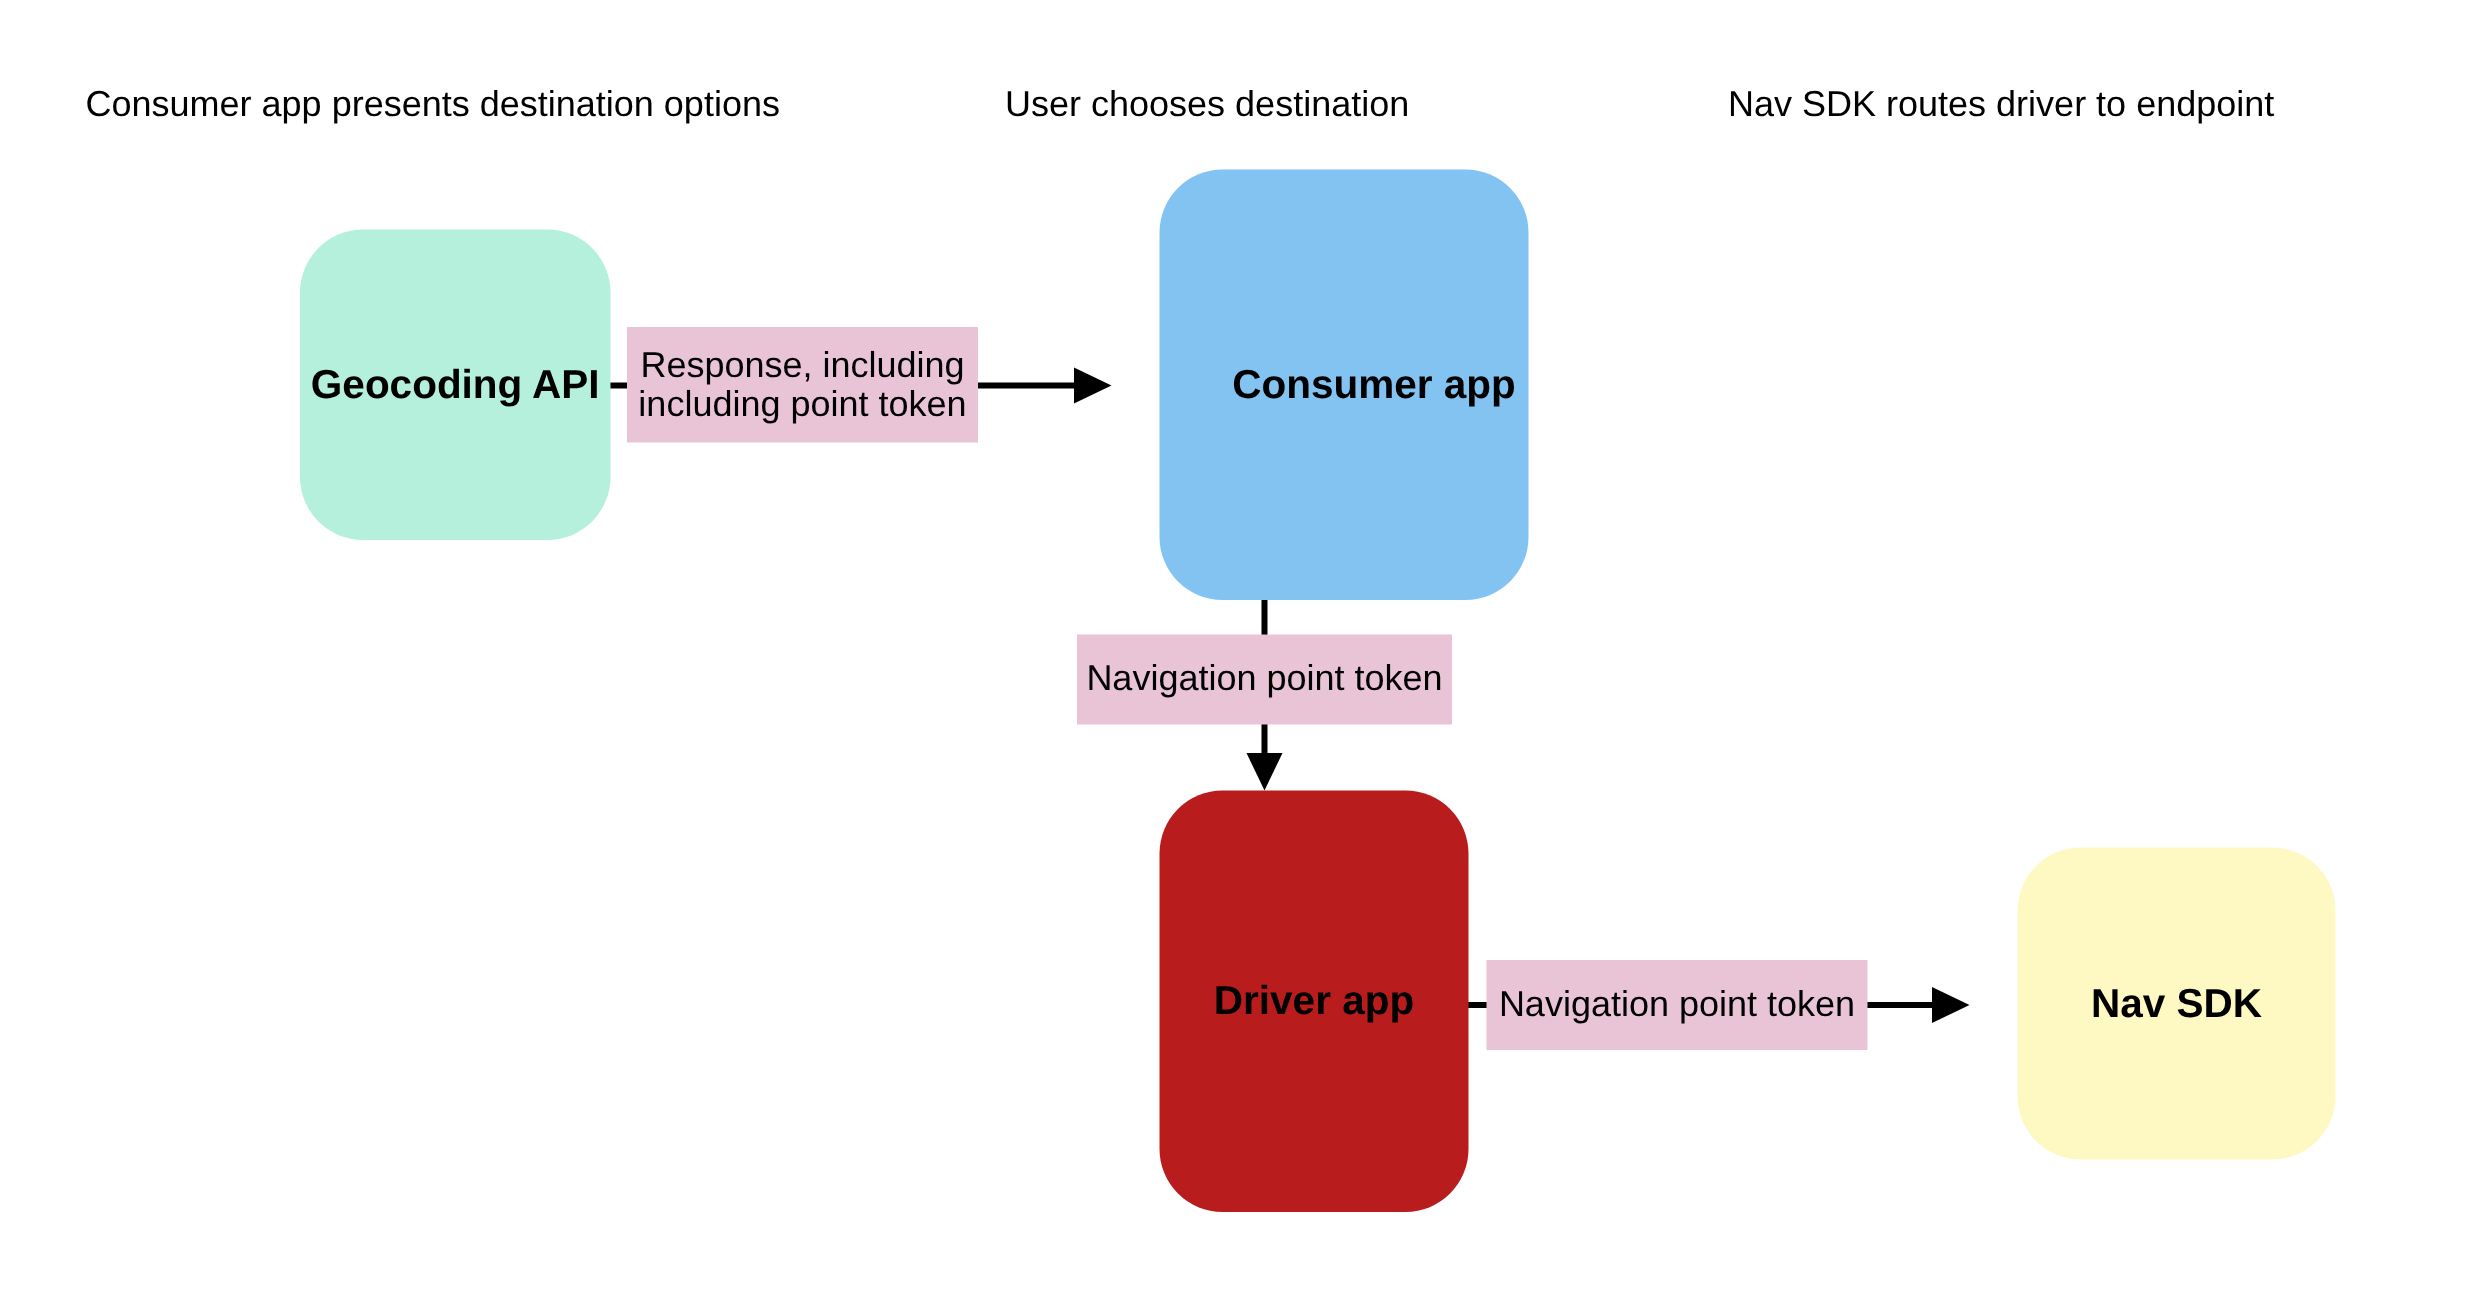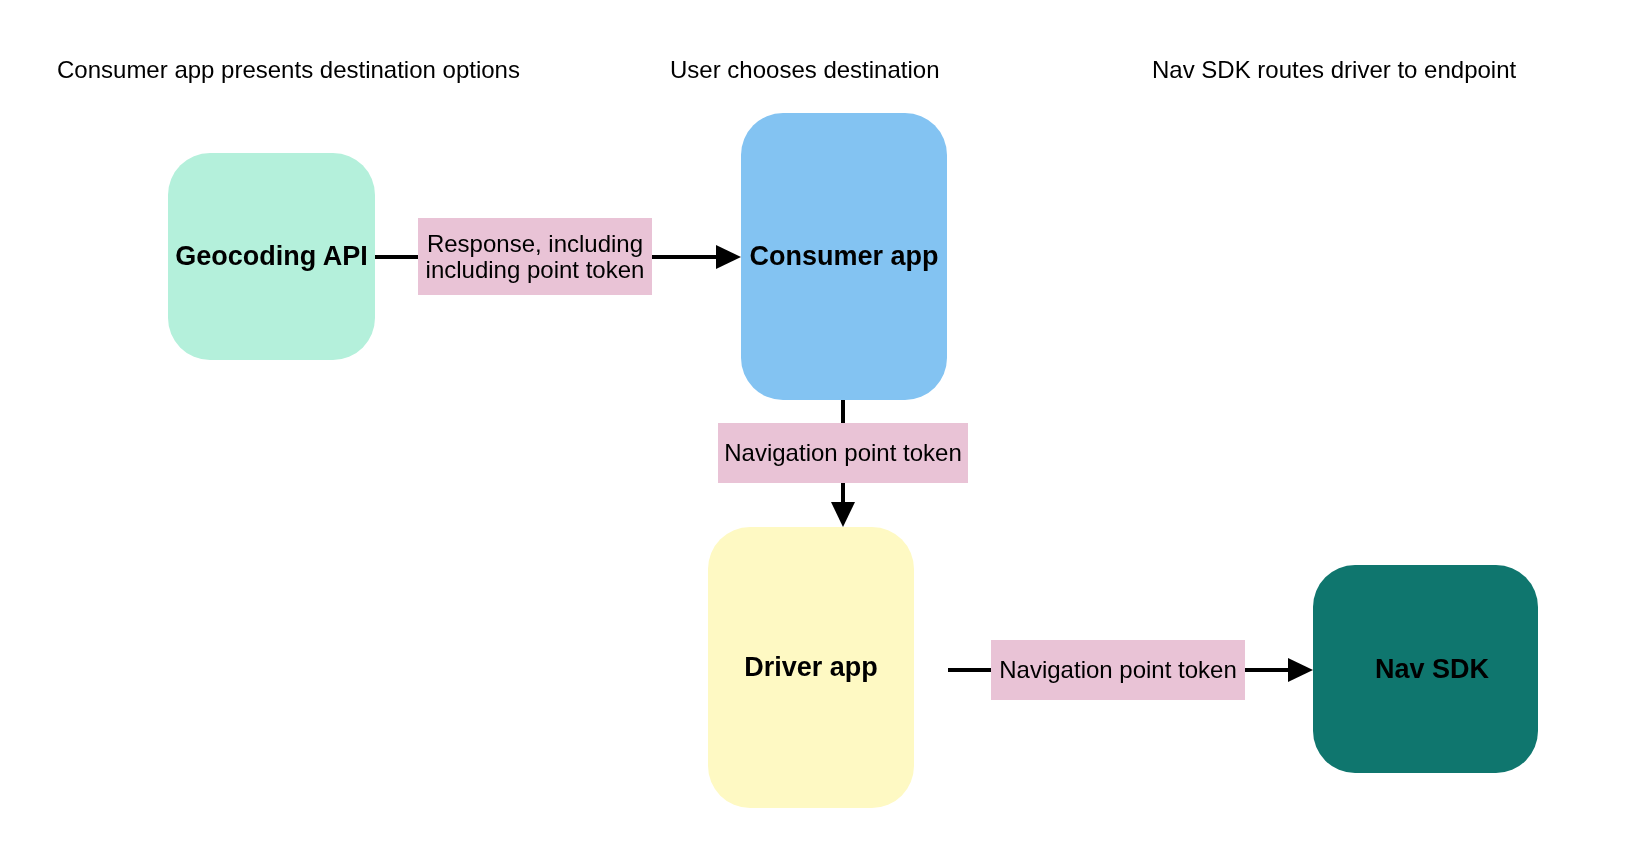--- a/index.html
+++ b/index.html
@@ -25,20 +25,21 @@
   .node {
     position: absolute;
     border-radius: 42px;
     display: flex;
     align-items: center;
     justify-content: center;
     font-size: 27px;
     font-weight: 700;
     color: #000000;
     text-align: center;
+    margin-left: 32px;
   }
   .edge-line {
     position: absolute;
     background: #000000;
   }
   .arrowhead {
     position: absolute;
     width: 0;
     height: 0;
   }
@@ -80,19 +81,19 @@
   <div class="edge-line" style="left:841px; top:398px; width:4px; height:108px;"></div>
   <div class="arrowhead down" style="left:831px; top:502px;"></div>
   <div class="edge-label" style="left: 718px; top: 423px; width: 250px; height: 60px; background: rgb(233, 195, 214);">Navigation point token</div>
 
   <div class="edge-line" style="left:948px; top:668px; width:344px; height:4px;"></div>
   <div class="arrowhead right" style="left:1288px; top:658px;"></div>
   <div class="edge-label" style="left: 991px; top: 640px; width: 254px; height: 60px; background: rgb(233, 195, 214);">Navigation point token</div>
 
   <div class="node" style="left: 168px; top: 153px; width: 207px; height: 207px; background: rgb(180, 240, 219);">Geocoding API</div>
 
-  <div class="node" style="left: 741px; top: 113px; width: 206px; height: 287px; background: rgb(131, 195, 242);">Consumer app</div>
+  <div class="node" style="left: 741px; top: 113px; width: 206px; height: 287px; background: rgb(131, 195, 242); padding-left: 40px;">Consumer app</div>
 
-  <div class="node" style="left: 708px; top: 527px; width: 206px; height: 281px; background: #fef9c3;">Driver app</div>
+  <div class="node" style="left: 741px; top: 527px; width: 206px; height: 281px; background: #b91c1c;">Driver app</div>
 
-  <div class="node" style="left: 1313px; top: 565px; width: 212px; height: 208px; background: #0f766e; padding-left: 13px;">Nav SDK</div>
+  <div class="node" style="left: 1313px; top: 565px; width: 212px; height: 208px; background: #fef9c3;">Nav SDK</div>
 
 </div>
 
 </body></html>

